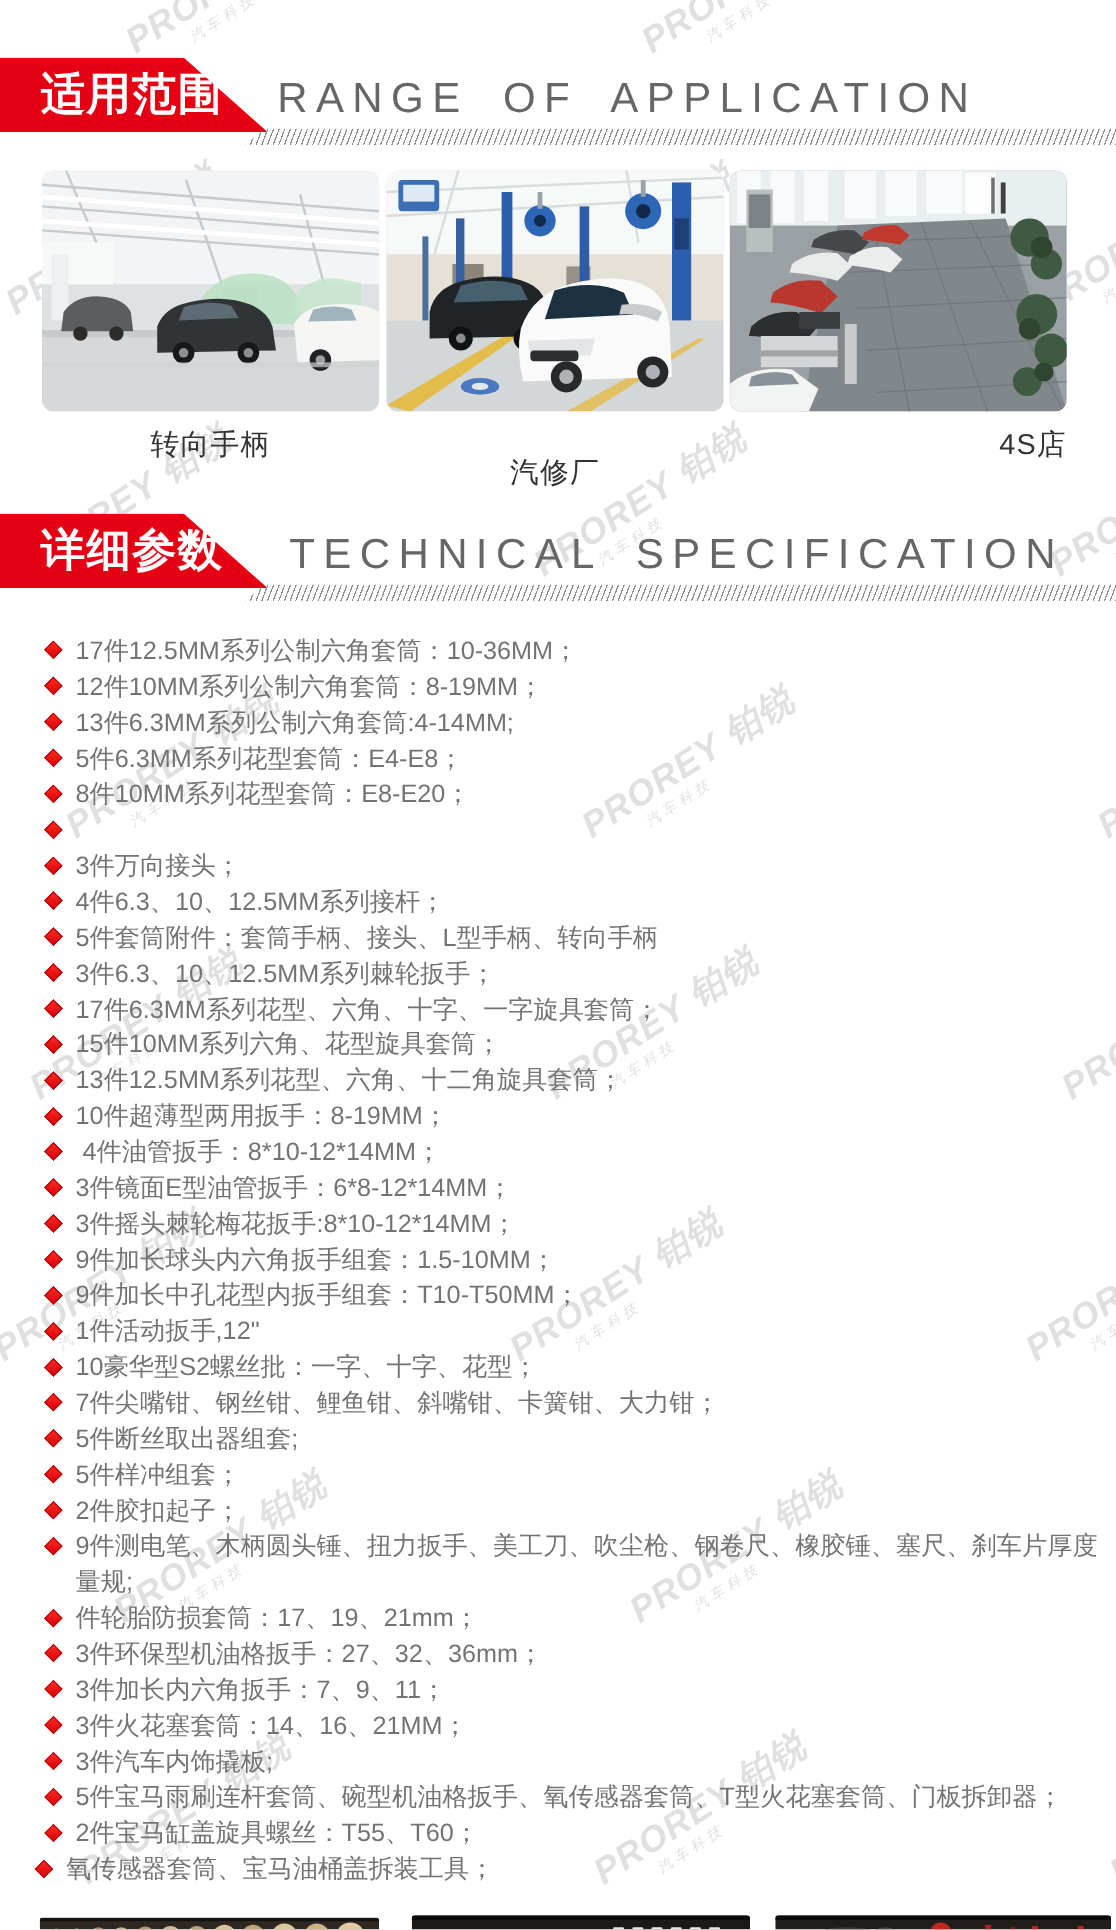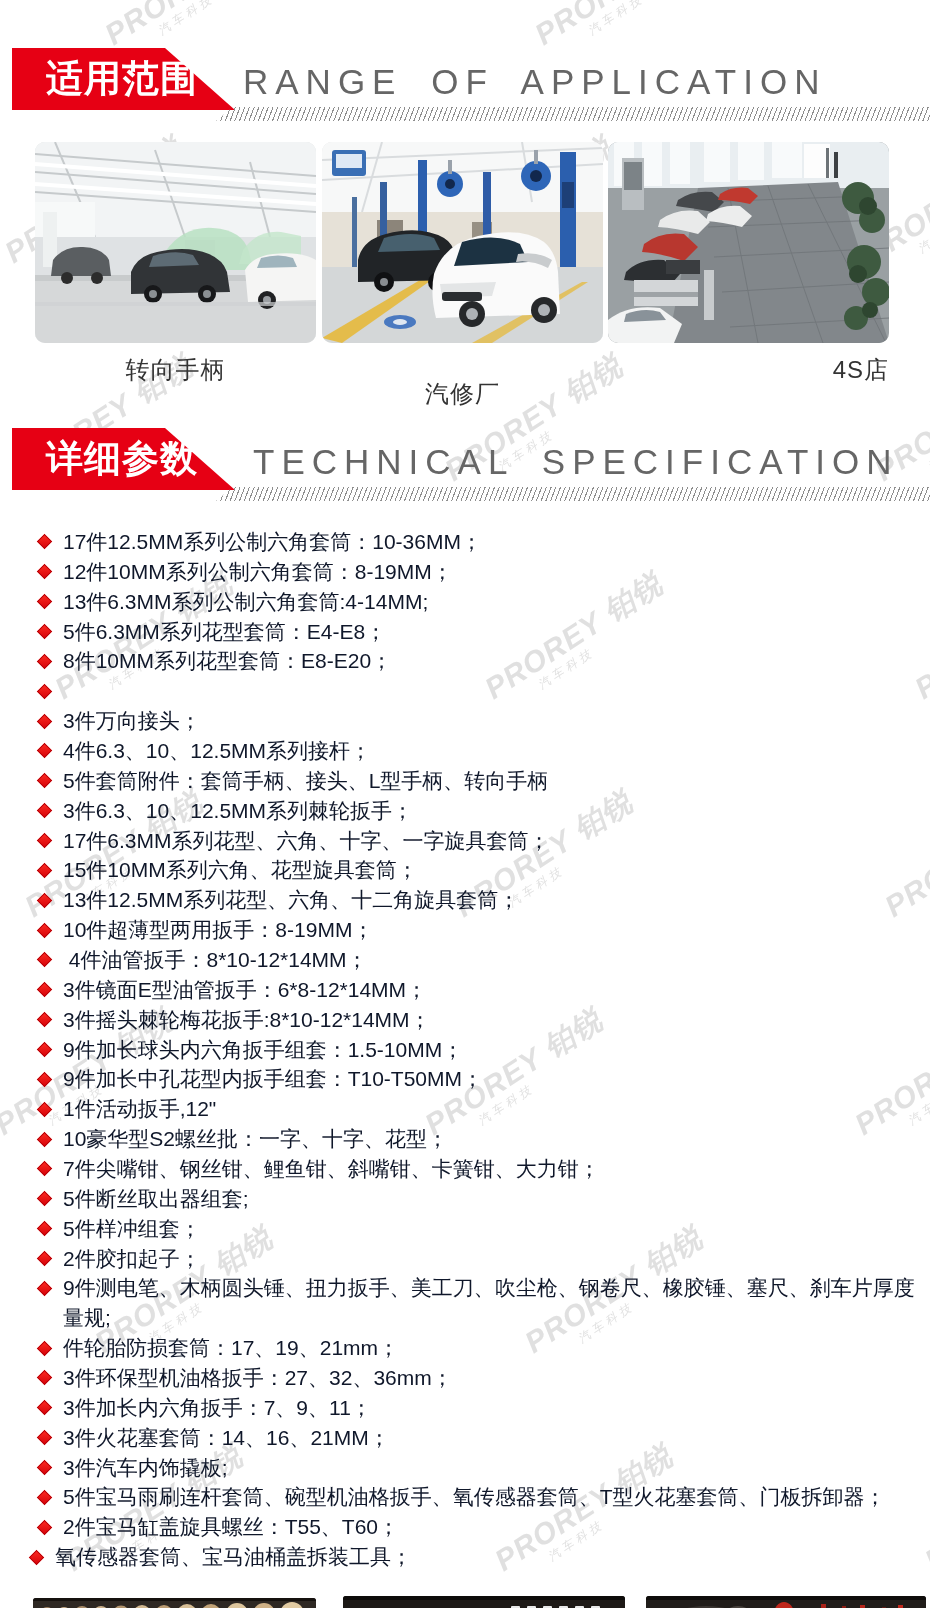--- a/index.html
+++ b/index.html
@@ -10,21 +10,21 @@
   }
   
   .wm-layer{position:absolute;inset:0;pointer-events:none;z-index:1;}
   .wm{
     position:absolute;transform:rotate(-33deg);transform-origin:left top;
     color:#c2c2c2;opacity:.5;white-space:nowrap;line-height:1;
     font-weight:bold;font-style:italic;font-size:30px;letter-spacing:1px;
   }
   .wm small{display:block;font-size:12px;font-weight:normal;letter-spacing:4px;margin:2px 0 0 46px;}
   
-  .sec-header{position:absolute;left:12px;width:828px;height:80px;z-index:3;}
+  .sec-header{position:absolute;left:0;width:828px;height:80px;z-index:3;}
   .banner{
     position:absolute;left:0;top:0;width:230px;height:62px;
     clip-path:polygon(0 0,153px 0,223px 62px,0 62px);
   }
   .banner-cn{
     position:absolute;left:34px;top:0;height:62px;line-height:62px;
     color:#ffffff;font-size:37px;font-weight:bold;letter-spacing:1px;
   }
   .hatch{
     position:absolute;left:204px;top:59px;width:726px;height:14px;
@@ -47,21 +47,21 @@
     position:absolute;top:212px;width:281px;text-align:center;
     font-size:24px;color:#333333;letter-spacing:1px;
   }
   
   .spec-list{
     position:absolute;left:0;top:527px;width:930px;margin:0;padding:0;
     list-style:none;z-index:2;
   }
   .spec-line{
     height:29.86px;display:flex;align-items:center;white-space:pre;
-    color:#0f172a;font-size:21px;
+    color:#737373;font-size:21px;
   }
   .spec-line .diamond{
     flex:0 0 auto;width:11px;height:11px;margin-left:39px;
     transform:rotate(45deg);
     background:linear-gradient(135deg,#ff2d23 0%,#d40008 100%);
     box-shadow:0 0 0 1px #b50007 inset;
   }
   .spec-line .spec-text{margin-left:13px;}
   .spec-line.no-bullet .diamond{visibility:hidden;}
   .spec-line.outdent{margin-left:-8px;}

